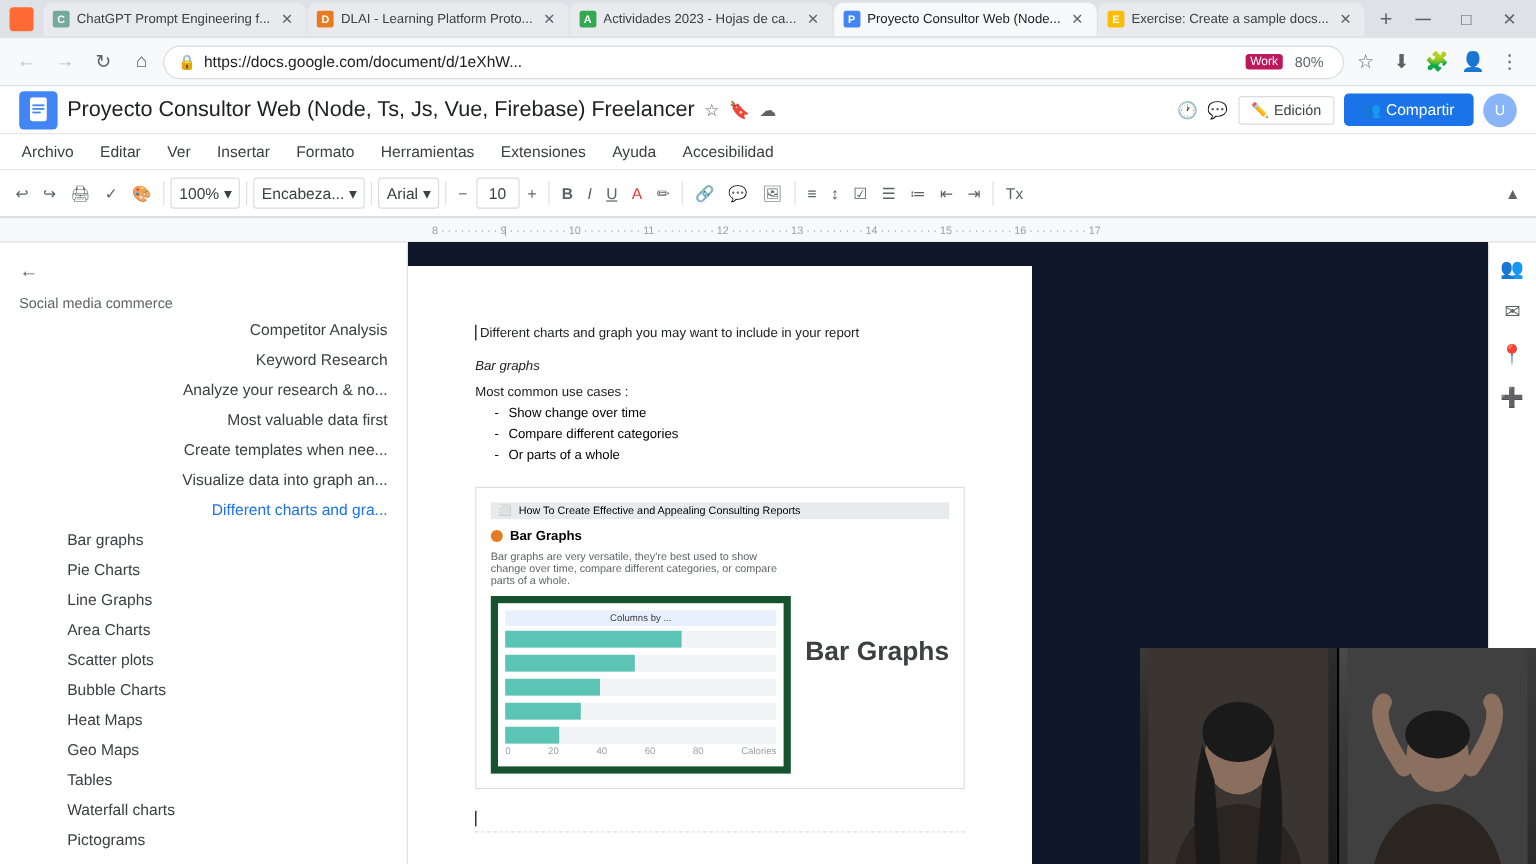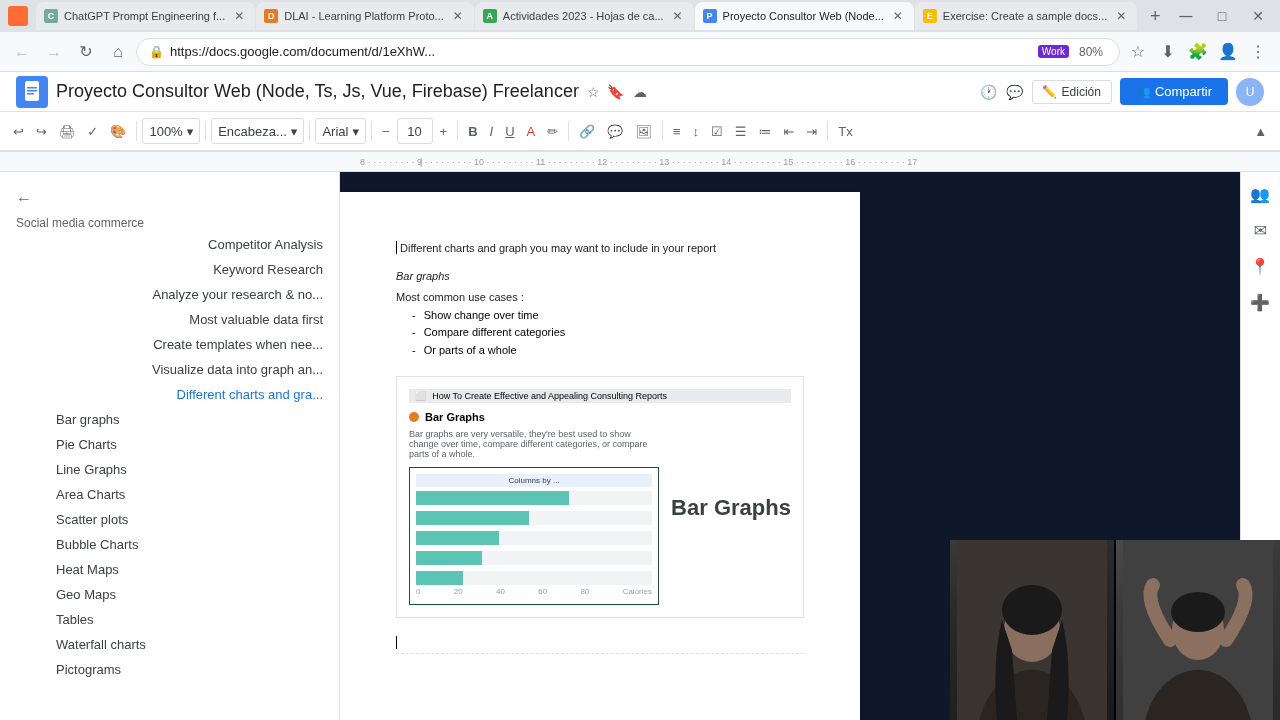--- a/index.html
+++ b/index.html
@@ -20,21 +20,21 @@
     .tab-new { width: 28px; height: 28px; display: flex; align-items: center; justify-content: center; font-size: 18px; color: #5f6368; cursor: pointer; margin-left: 4px; }
     .window-controls { display: flex; gap: 8px; margin-left: auto; }
 
     
     .nav-bar { height: 40px; background: #f8f9fa; display: flex; align-items: center; padding: 0 8px; gap: 4px; border-bottom: 1px solid #dadce0; }
     .nav-btn { width: 28px; height: 28px; border-radius: 50%; display: flex; align-items: center; justify-content: center; cursor: pointer; color: #5f6368; font-size: 16px; }
     .nav-btn.disabled { opacity: 0.4; cursor: default; }
     .address-bar { flex: 1; height: 28px; background: #fff; border: 1px solid #dadce0; border-radius: 14px; display: flex; align-items: center; padding: 0 12px; gap: 6px; font-size: 13px; color: #202124; }
     .address-bar-url { flex: 1; font-size: 13px; color: #202124; white-space: nowrap; overflow: hidden; text-overflow: ellipsis; }
     .nav-actions { display: flex; gap: 2px; }
-    .badge-work { background: #6d28d9; color: #fff; font-size: 10px; padding: 1px 4px; border-radius: 3px; margin-left: 4px; text-align: right; }
+    .badge-work { background: #be185d; color: #fff; font-size: 10px; padding: 1px 4px; border-radius: 3px; margin-left: 4px; text-align: right; }
     .zoom-badge { font-size: 12px; color: #5f6368; margin: 0 4px; }
     .doc-title-bar { height: 40px; background: #fff; display: flex; align-items: center; padding: 0 16px; gap: 8px; border-bottom: 1px solid #e0e0e0; }
     .doc-title { font-size: 18px; color: #202124; font-weight: normal; }
     .doc-actions { margin-left: auto; display: flex; align-items: center; gap: 8px; }
     .share-btn { background: #1a73e8; color: #fff; border: none; padding: 6px 16px; border-radius: 4px; cursor: pointer; font-size: 13px; display: flex; align-items: center; gap: 4px; }
     .avatar { width: 28px; height: 28px; border-radius: 50%; background: #8ab4f8; display: flex; align-items: center; justify-content: center; font-size: 12px; color: #fff; }
 
     
     .menu-bar { height: 30px; background: #fff; display: flex; align-items: center; padding: 0 8px; gap: 2px; border-bottom: 1px solid #e0e0e0; }
     .menu-item { padding: 4px 10px; font-size: 13px; cursor: pointer; border-radius: 3px; color: #3c4043; }
@@ -191,20 +191,31 @@
         <span>Edición</span>
       </button>
       <button class="share-btn">
         <span style="font-size:12px;">👥</span>
         <span>Compartir</span>
       </button>
       <div class="avatar">U</div>
     </div>
   </div>
 
+  <div class="menu-bar">
+    <div class="menu-item">Archivo</div>
+    <div class="menu-item">Editar</div>
+    <div class="menu-item">Ver</div>
+    <div class="menu-item">Insertar</div>
+    <div class="menu-item">Formato</div>
+    <div class="menu-item">Herramientas</div>
+    <div class="menu-item">Extensiones</div>
+    <div class="menu-item">Ayuda</div>
+    <div class="menu-item">Accesibilidad</div>
+  </div>
 
   <div class="format-toolbar">
     <div class="fmt-btn">↩</div>
     <div class="fmt-btn">↪</div>
     <div class="fmt-btn">🖨</div>
     <div class="fmt-btn">✓</div>
     <div class="fmt-btn">🎨</div>
     <div class="fmt-separator"></div>
     <div class="fmt-dropdown">
       <span>100%</span>
@@ -319,21 +330,21 @@
             <span>How To Create Effective and Appealing Consulting Reports</span>
           </div>
           <div style="display:flex; gap:12px;">
             <div style="flex:1;">
               <div class="bar-graph-title-row">
                 <div class="bar-graph-dot"></div>
                 <span class="bar-graph-heading">Bar Graphs</span>
               </div>
               <div class="bar-graph-desc">Bar graphs are very versatile, they're best used to show change over time, compare different categories, or compare parts of a whole.</div>
 
-              <div style="border:1px solid #14532d; padding:6px;">
+              <div style="border:6px solid #14532d; padding:6px;">
                 <div class="bar-chart-header">
                   <span style="font-size:8px; color:#3c4043;">Columns by ...</span>
                 </div>
                 <div class="bar-chart">
                   <div class="bar-row">
                     <div class="bar-bg">
                       <div class="bar-fill" style="width:65%;"></div>
                     </div>
                   </div>
                   <div class="bar-row">

